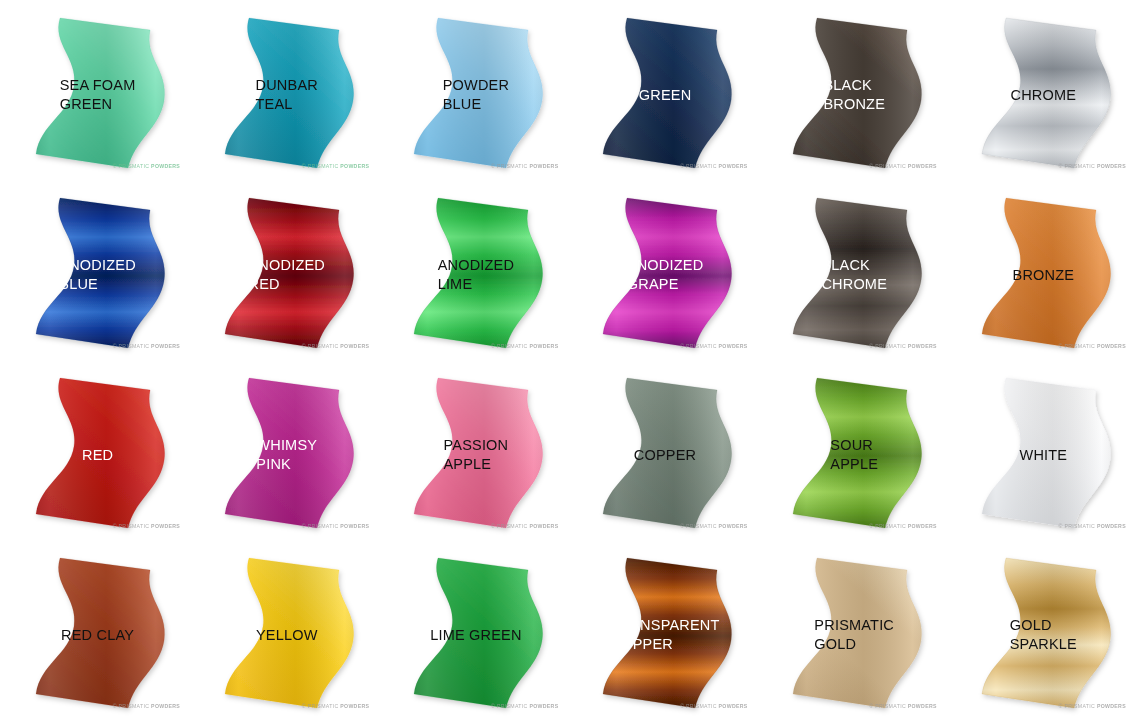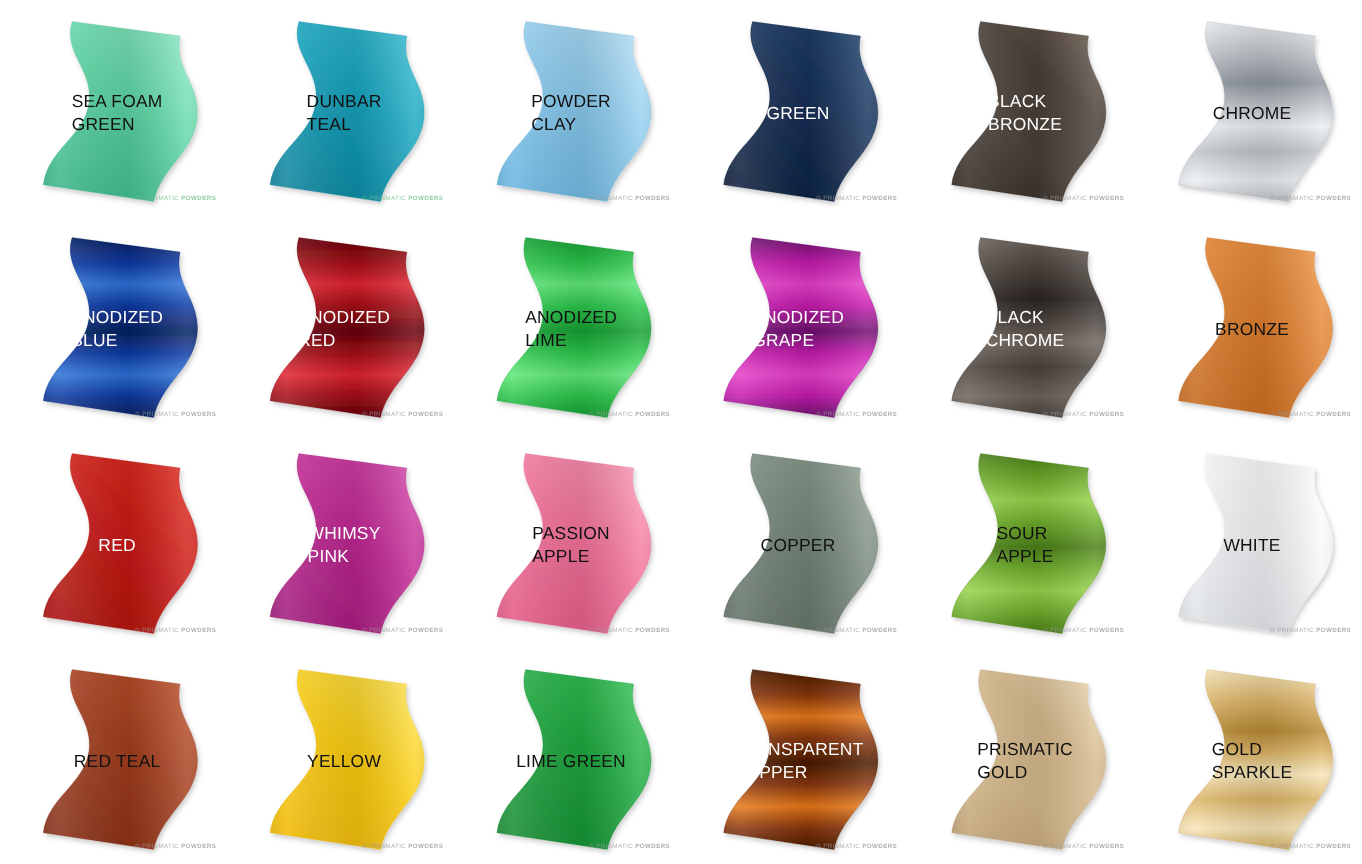--- a/index.html
+++ b/index.html
@@ -180,21 +180,21 @@
   <g transform="translate(8,4)">
     <path d="M 52 14 C 44 40, 70 54, 66 82 C 62 110, 32 120, 28 150 L 120 164 C 126 136, 152 124, 156 96 C 160 66, 136 54, 142 26 Z" fill="url(#g2)" filter="url(#sh2)"></path>
     <g clip-path="url(#c2)">
       <rect x="0" y="0" width="189" height="180" fill="url(#h2)"></rect>
     </g>
     <path d="M 52 14 C 44 40, 70 54, 66 82 C 62 110, 32 120, 28 150 L 120 164 C 126 136, 152 124, 156 96 C 160 66, 136 54, 142 26 Z" fill="none" stroke="#63B2DE" stroke-opacity="0.22" stroke-width="0.7"></path>
   </g>
 </svg>
     <div class="swatch-label">
       <span class="swatch-label-inner label-dark">POWDER
-CLAY</span>
+BLUE</span>
     </div>
     <div class="watermark wm-gray"><span>©</span> <span>PRISMATIC</span> <span class="wm-strong">POWDERS</span></div>
   </div>
   <div class="swatch-cell" title="NAVY">
 
 <svg class="swatch-art" viewBox="0 0 189 180" preserveAspectRatio="none" aria-hidden="true">
   <defs>
     <linearGradient id="g3" x1="0.85" y1="0" x2="0.1" y2="1">
             <stop offset="0%" stop-color="#22446F"></stop>
             <stop offset="42%" stop-color="#152F57"></stop>
@@ -806,21 +806,21 @@
   </defs>
   <g transform="translate(8,4)">
     <path d="M 52 14 C 44 40, 70 54, 66 82 C 62 110, 32 120, 28 150 L 120 164 C 126 136, 152 124, 156 96 C 160 66, 136 54, 142 26 Z" fill="url(#g18)" filter="url(#sh18)"></path>
     <g clip-path="url(#c18)">
       <rect x="0" y="0" width="189" height="180" fill="url(#h18)"></rect>
     </g>
     <path d="M 52 14 C 44 40, 70 54, 66 82 C 62 110, 32 120, 28 150 L 120 164 C 126 136, 152 124, 156 96 C 160 66, 136 54, 142 26 Z" fill="none" stroke="#832C13" stroke-opacity="0.22" stroke-width="0.7"></path>
   </g>
 </svg>
     <div class="swatch-label">
-      <span class="swatch-label-inner label-dark">RED TEAL</span>
+      <span class="swatch-label-inner label-dark">RED CLAY</span>
     </div>
     <div class="watermark wm-gray"><span>©</span> <span>PRISMATIC</span> <span class="wm-strong">POWDERS</span></div>
   </div>
   <div class="swatch-cell" title="YELLOW">
 
 <svg class="swatch-art" viewBox="0 0 189 180" preserveAspectRatio="none" aria-hidden="true">
   <defs>
     <linearGradient id="g20" x1="0.85" y1="0" x2="0.1" y2="1">
             <stop offset="0%" stop-color="#FEE356"></stop>
             <stop offset="42%" stop-color="#FBCE12"></stop>

